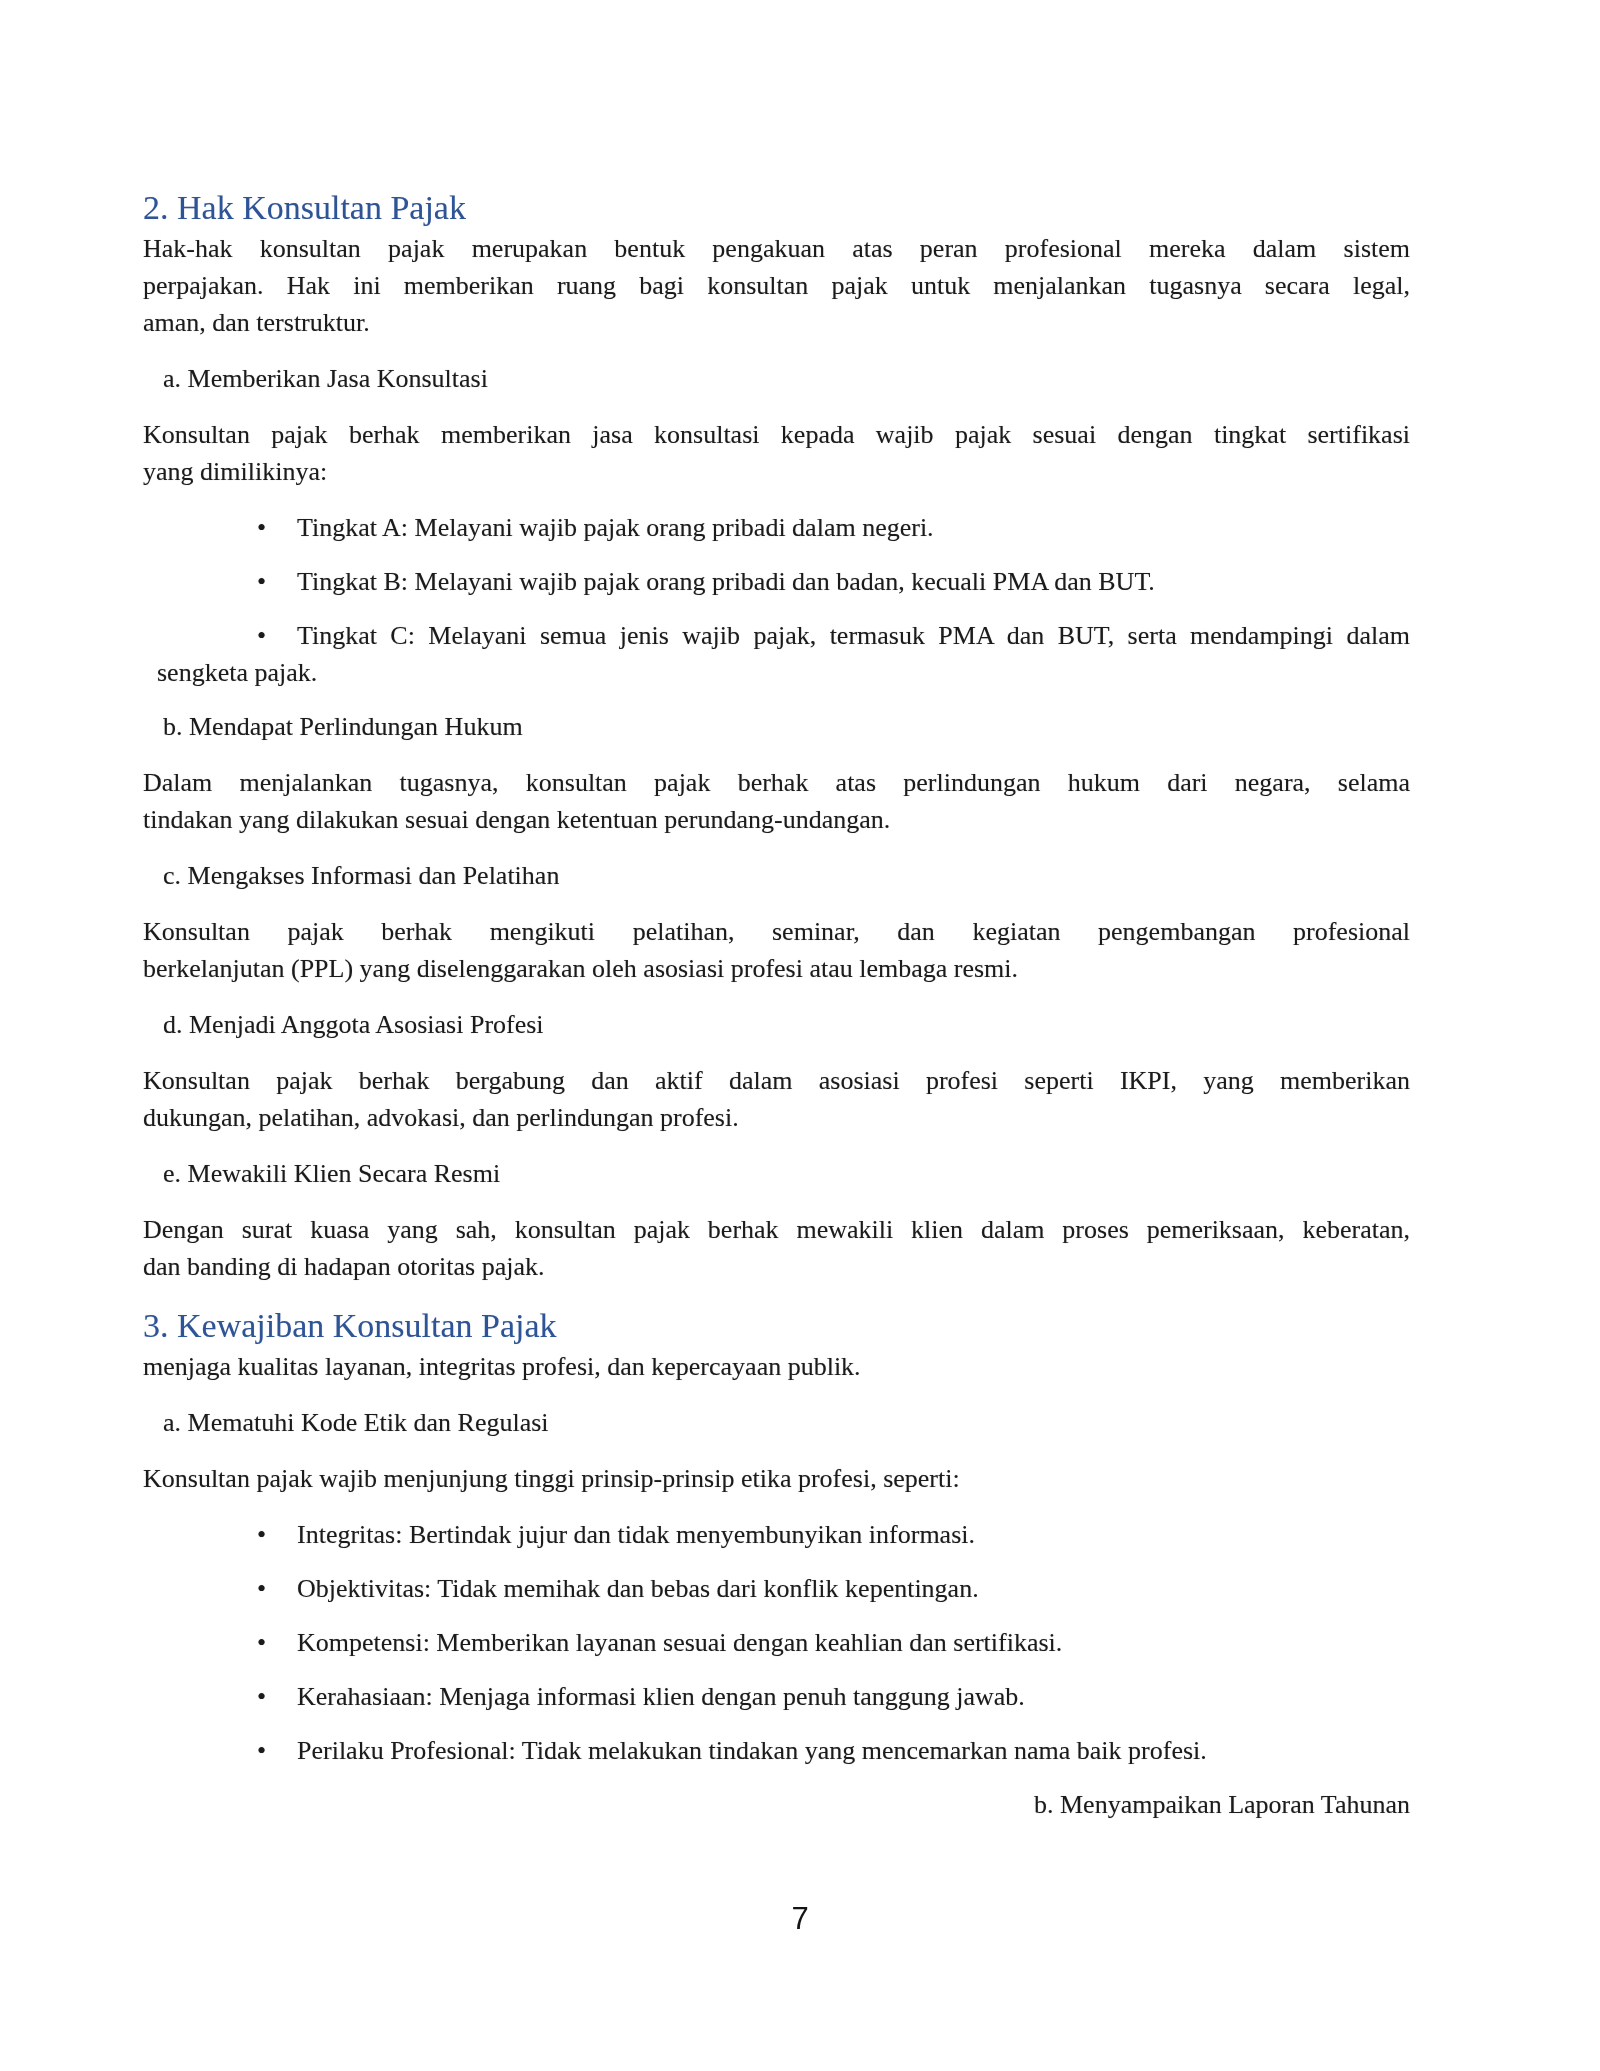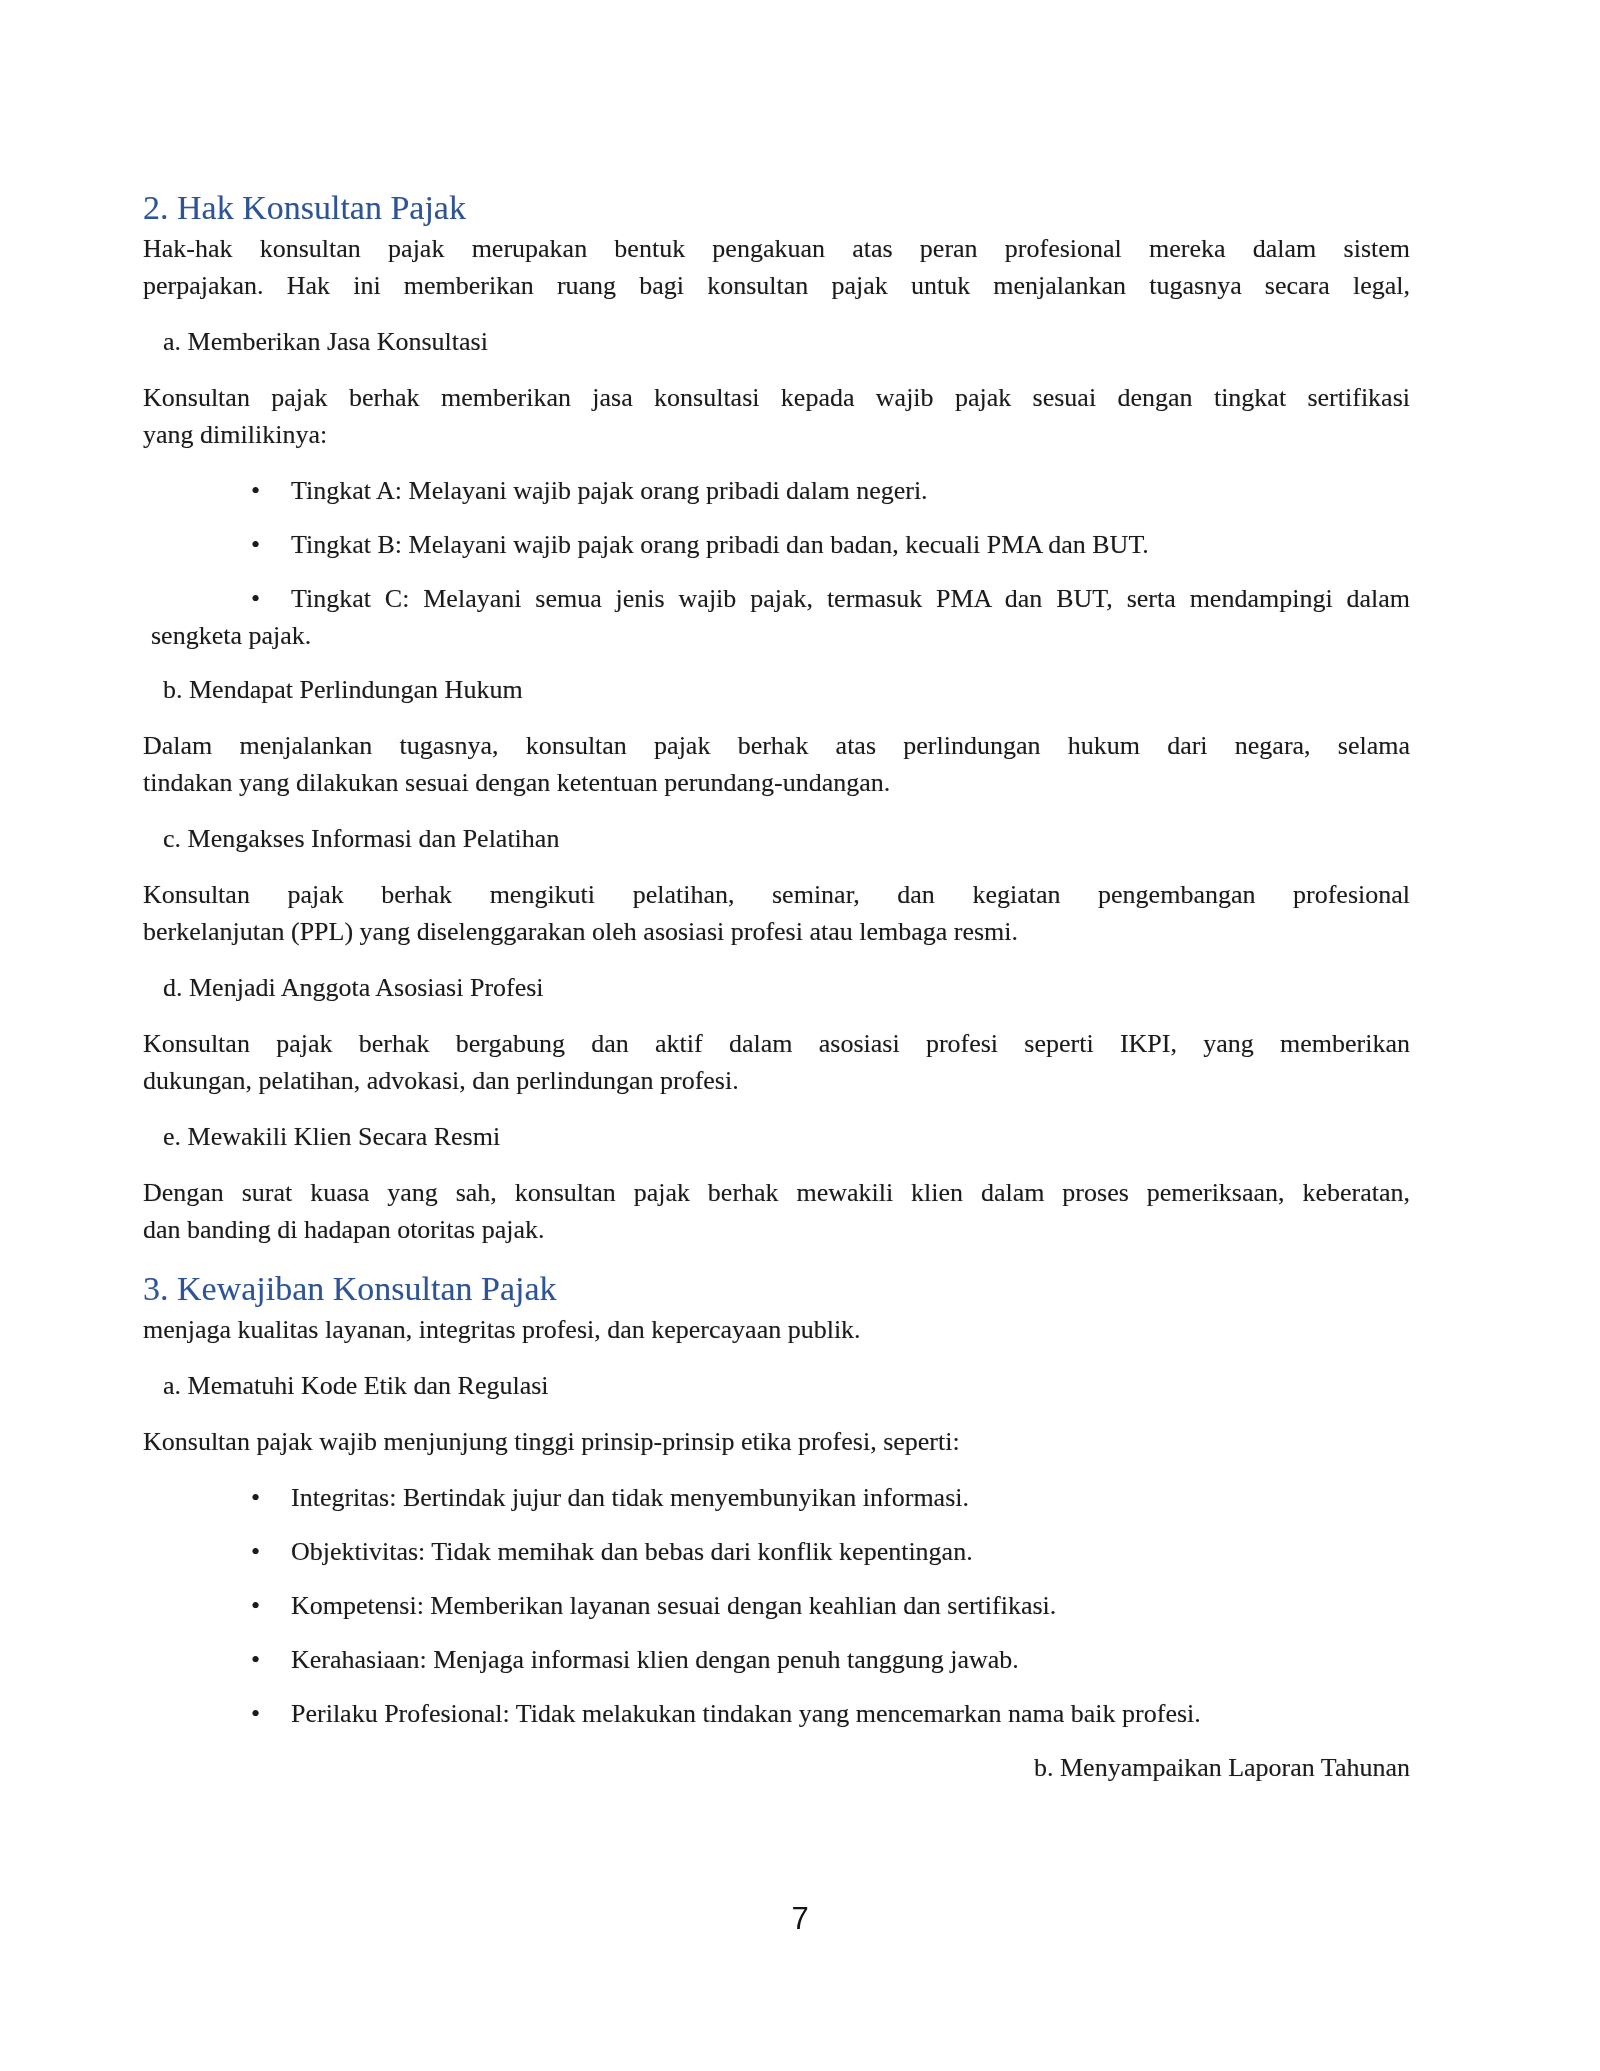--- a/index.html
+++ b/index.html
@@ -32,21 +32,21 @@
     text-shadow: 0 0 1px rgba(46,84,150,0.25);
   }
   .paragraph, .subheading, .bullet {
     font-size: 26px;
     line-height: 37px;
     text-shadow: 0 0 1px rgba(0,0,0,0.30);
   }
   .paragraph { margin: 0 0 19px 0; }
   .subheading { margin: 4px 0 19px 20px; }
   .subheading.flush { margin-left: 3px; text-align: right; }
-  .bullet { margin: 0 0 17px 8px; }
+  .bullet { margin: 0 0 17px 14px; }
   .line { text-align: justify; text-align-last: justify; }
   .line.last { text-align: justify; text-align-last: left; }
   .bullet-first { text-indent: 100px; }
   .bullet-glyph {
     display: inline-block;
     width: 40px;
     text-indent: 0;
   }
   .footer {
     position: absolute;
@@ -62,20 +62,21 @@
 </style>
 </head>
 <body>
 
 <div class="page">
   <div class="content">
       <div class="block heading">2. Hak Konsultan Pajak</div>
       <div class="block paragraph">
         <div class="line">Hak-hak konsultan pajak merupakan bentuk pengakuan atas peran profesional mereka dalam sistem</div>
         <div class="line">perpajakan. Hak ini memberikan ruang bagi konsultan pajak untuk menjalankan tugasnya secara legal,</div>
+        <div class="line last">aman, dan terstruktur.</div>
       </div>
       <div class="block subheading">a. Memberikan Jasa Konsultasi</div>
       <div class="block paragraph">
         <div class="line">Konsultan pajak berhak memberikan jasa konsultasi kepada wajib pajak sesuai dengan tingkat sertifikasi</div>
         <div class="line last">yang dimilikinya:</div>
       </div>
       <div class="block bullet">
         <div class="line last bullet-first"><span class="bullet-glyph">•</span><span>Tingkat A: Melayani wajib pajak orang pribadi dalam negeri.</span></div>
       </div>
       <div class="block bullet">

